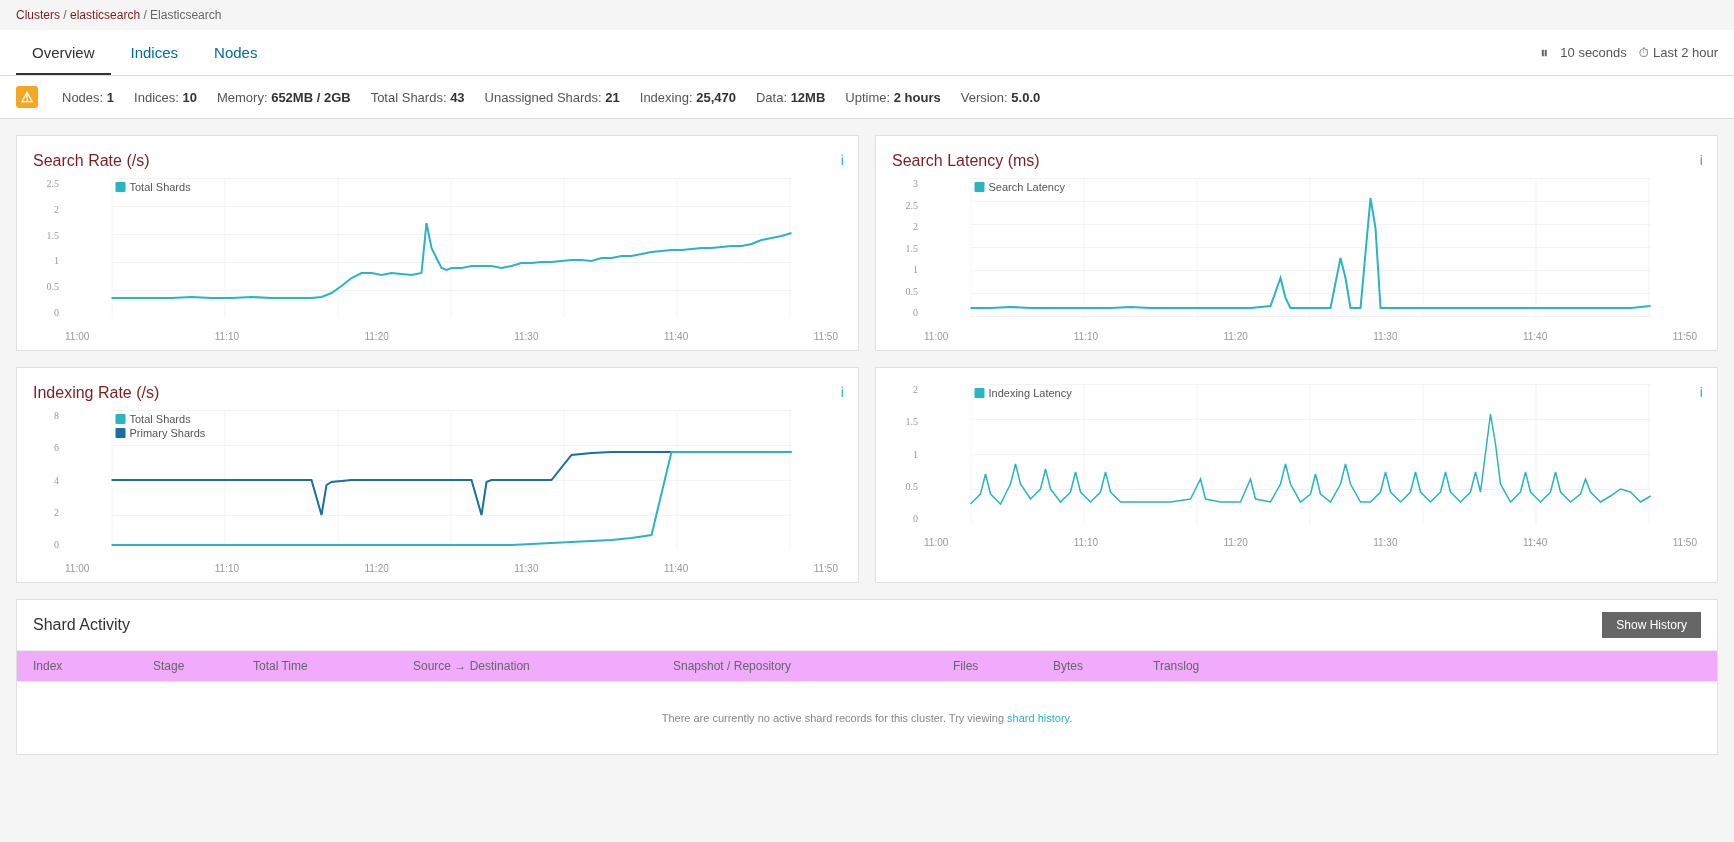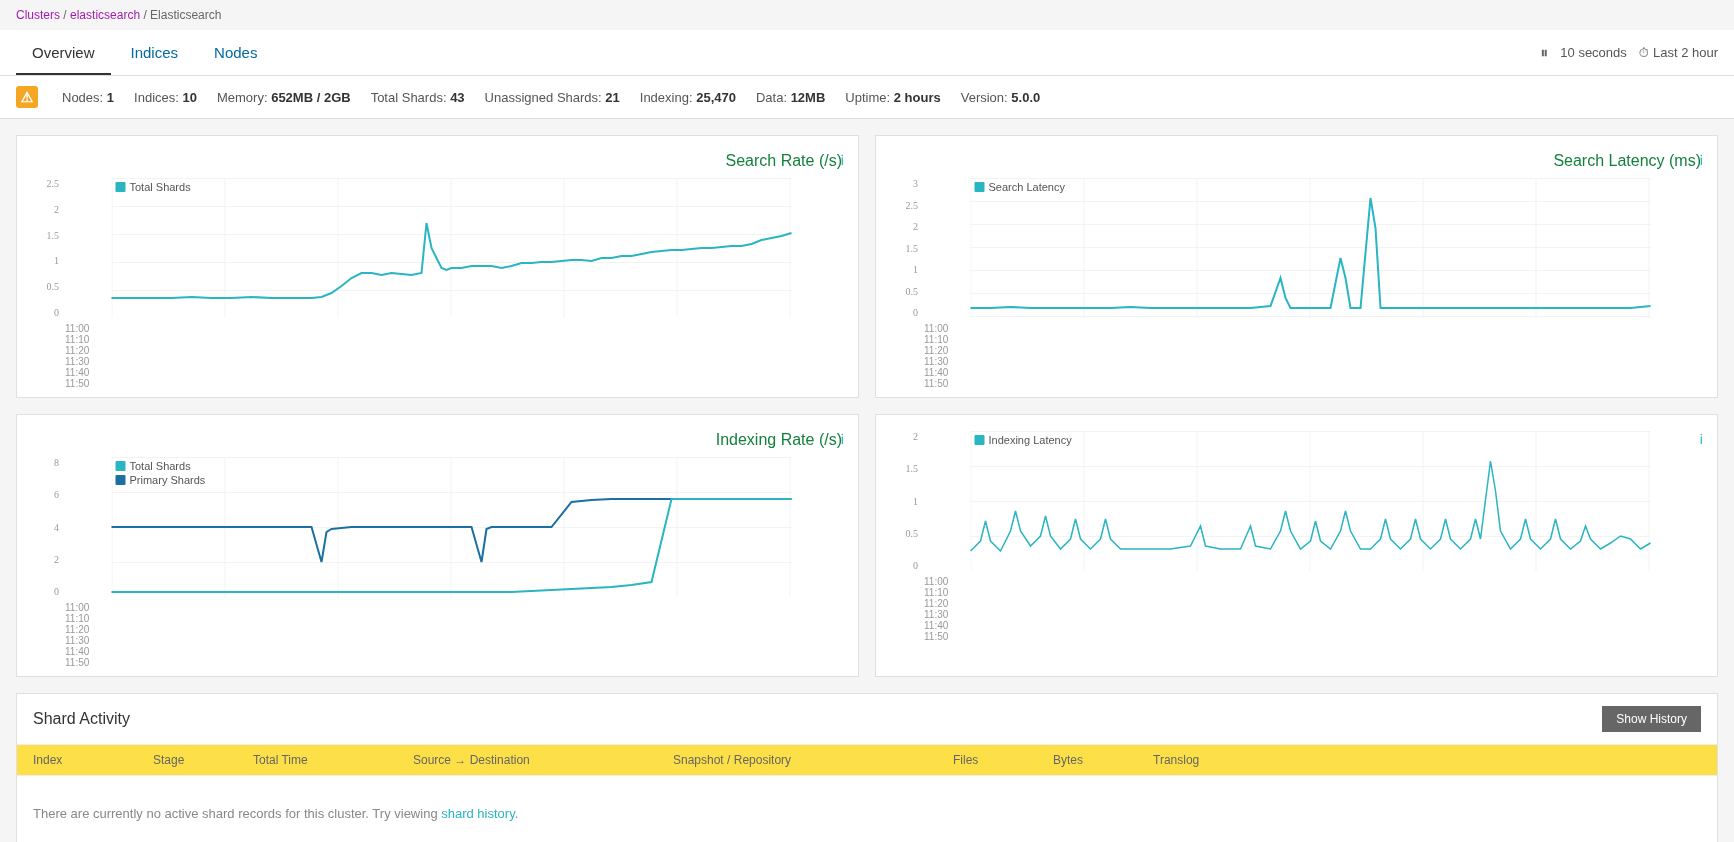--- a/index.html
+++ b/index.html
@@ -1,50 +1,50 @@
 <!DOCTYPE html>
 <html><head>
   <meta charset="utf-8">
   <style>
     * { box-sizing: border-box; margin: 0; padding: 0; }
     body { font-family: -apple-system, BlinkMacSystemFont, 'Segoe UI', Arial, sans-serif; font-size: 13px; background: #f5f5f5; color: #333; }
 
     .breadcrumb { padding: 8px 16px; font-size: 12px; color: #666; background: #f5f5f5; }
-    .breadcrumb a { color: #a21caf; text-decoration: none; }
+    .breadcrumb a { color: #7f1d1d; text-decoration: none; }
 
     .tabs { background: #fff; border-bottom: 1px solid #ddd; padding: 0 16px; display: flex; align-items: center; }
     .tab { padding: 14px 16px 12px; font-size: 15px; cursor: pointer; color: #0369a1; border-bottom: 2px solid transparent; margin-right: 4px; text-decoration: none; }
     .tab.active { color: #333; border-bottom: 2px solid #333; font-weight: 500; }
     .tab-controls { margin-left: auto; display: flex; align-items: center; gap: 12px; }
     .pause-btn { background: none; border: none; cursor: pointer; color: #666; font-size: 16px; }
     .time-interval { font-size: 13px; color: #555; }
     .time-range { display: flex; align-items: center; gap: 4px; font-size: 13px; color: #555; }
 
     .status-bar { background: #fff; border-bottom: 1px solid #ddd; padding: 10px 16px; display: flex; align-items: center; gap: 20px; font-size: 13px; }
     .warning-icon { width: 22px; height: 22px; background: #f5a623; border-radius: 3px; display: flex; align-items: center; justify-content: center; color: white; font-weight: bold; font-size: 14px; margin-right: 4px; }
     .status-item { color: #555; }
     .status-item strong { color: #333; font-weight: 600; }
 
     .main-content { padding: 16px; background: #f5f5f5; }
 
     .charts-grid { display: grid; grid-template-columns: 1fr 1fr; gap: 16px; margin-bottom: 16px; }
 
     .chart-panel { background: #fff; border: 1px solid #e0e0e0; padding: 16px 16px 8px; position: relative; }
-    .chart-title { font-size: 16px; font-weight: 400; margin-bottom: 8px; color: #15803d; text-align: right; }
+    .chart-title { font-size: 16px; font-weight: 400; margin-bottom: 8px; color: #7f1d1d; }
     .chart-info { position: absolute; top: 14px; right: 14px; color: #29b5c2; font-size: 14px; cursor: pointer; }
     .chart-svg { width: 100%; height: 100%; }
 
     .shard-activity { background: #fff; border: 1px solid #e0e0e0; }
     .shard-header { padding: 12px 16px; display: flex; align-items: center; border-bottom: 1px solid #eee; }
     .shard-title { font-size: 16px; font-weight: 400; color: #333; text-align: center; }
     .show-history-btn { margin-left: auto; background: #666; color: #fff; border: none; padding: 6px 14px; font-size: 12px; cursor: pointer; border-radius: 0; }
-    .shard-table-header { display: grid; grid-template-columns: 120px 100px 160px 260px 280px 100px 100px 120px; padding: 8px 16px; background: #fde047; border-bottom: 1px solid #eee; font-size: 12px; color: #666; font-weight: 500; }
-    .shard-empty { padding: 30px 16px; color: #888; font-size: 13px; }
+    .shard-table-header { display: grid; grid-template-columns: 120px 100px 160px 260px 280px 100px 100px 120px; padding: 8px 16px; background: #f0abfc; border-bottom: 1px solid #eee; font-size: 12px; color: #666; font-weight: 500; }
+    .shard-empty { padding: 30px 16px; text-align: center; color: #888; font-size: 11px; }
     .shard-link { color: #29b5c2; text-decoration: none; }
-    .x-axis-labels { display: flex; justify-content: space-between; padding: 0 4px; font-size: 10px; color: #999; margin-top: 2px; flex-direction: column; }
+    .x-axis-labels { display: flex; justify-content: space-between; padding: 0 4px; font-size: 10px; color: #999; margin-top: 10px; }
 
     .chart-wrapper { position: relative; padding-left: 28px; }
     .y-labels { position: absolute; left: 0; top: 0; display: flex; flex-direction: column; justify-content: space-between; height: 140px; font-size: 10px; color: #999; text-align: right; width: 26px; font-family: Liberation Serif, serif; }
   </style>
 </head>
 <body>
 
 <div>
   <div class="breadcrumb">
     <a href="#">Clusters</a>

